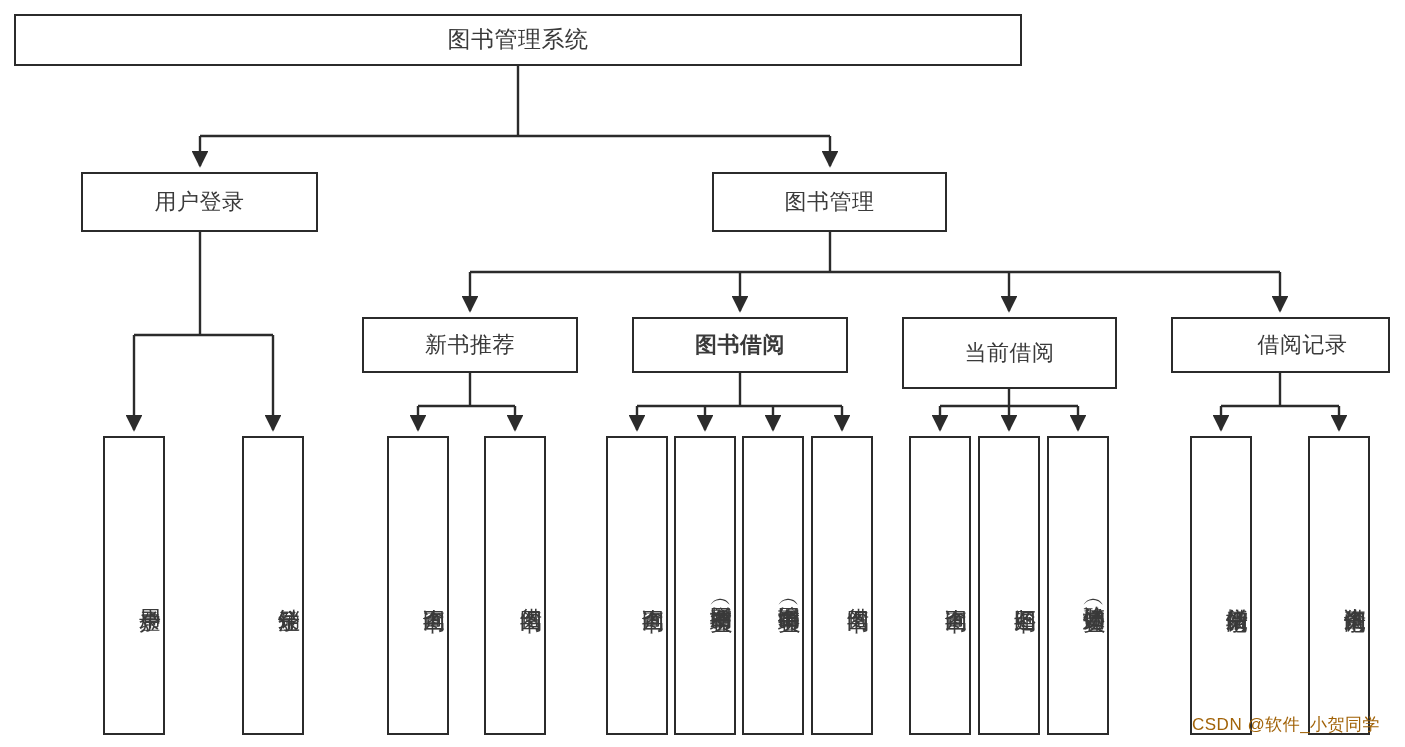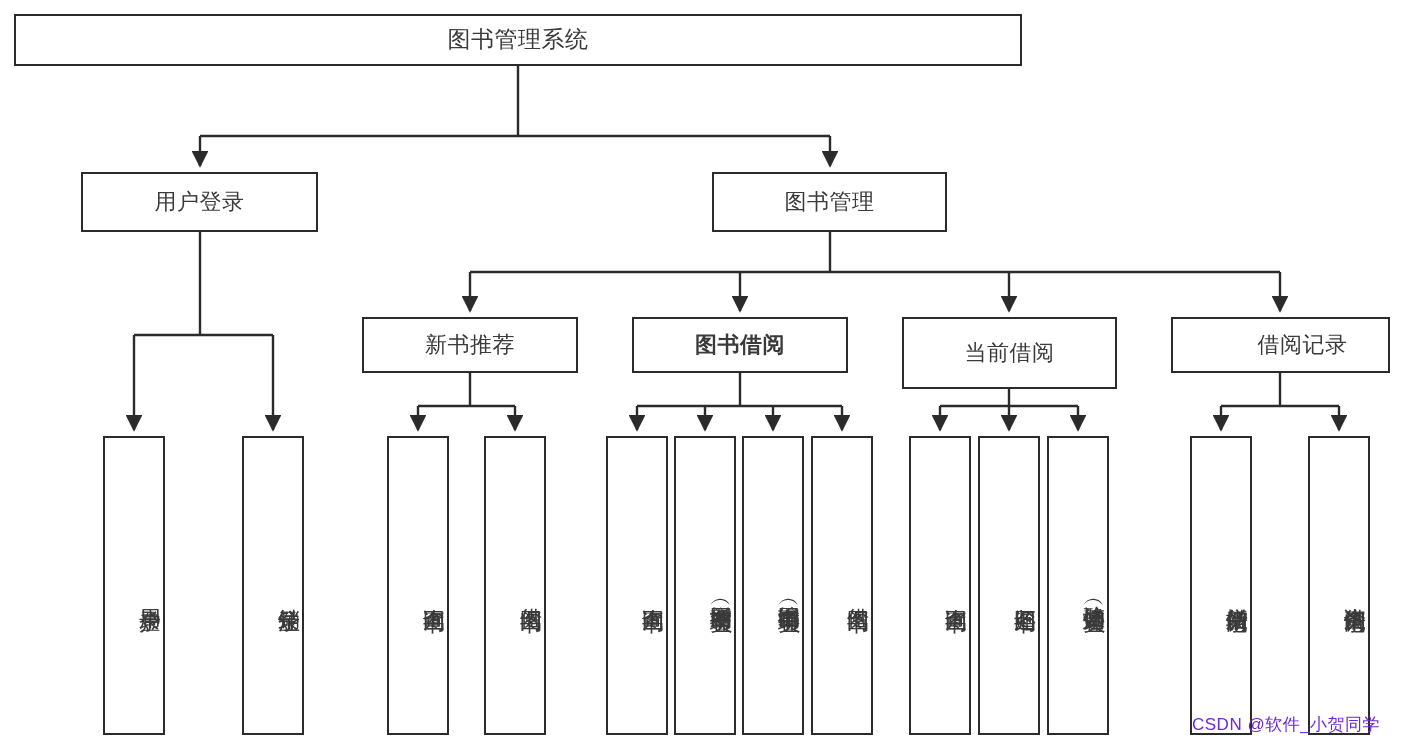--- a/index.html
+++ b/index.html
@@ -48,21 +48,21 @@
     letter-spacing: 1px;
     align-items: flex-start;
     justify-content: center;
     padding-top: 14px;
   }
   .node.root {
     font-size: 23px;
   }
   .watermark {
     position: absolute;
-    color: #6d28d9;
+    color: #a16207;
     font-size: 17px;
     letter-spacing: 0.5px;
     white-space: nowrap;
     user-select: none;
   }
 </style>
 </head>
 <body>
 
 <div id="canvas">

